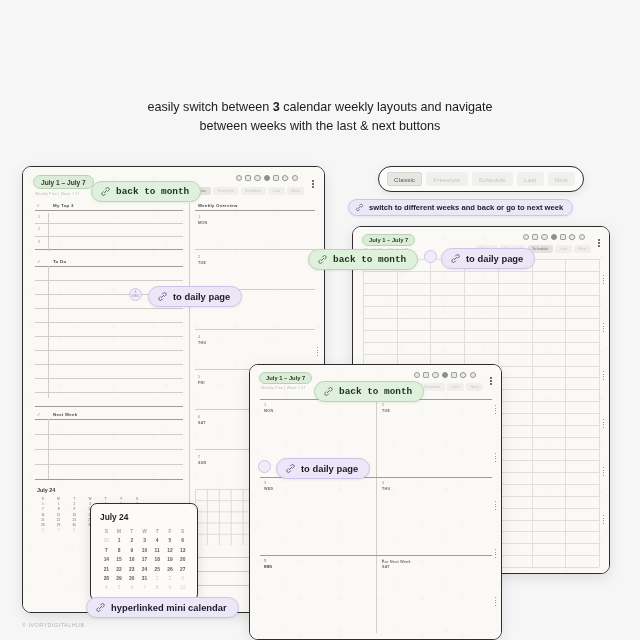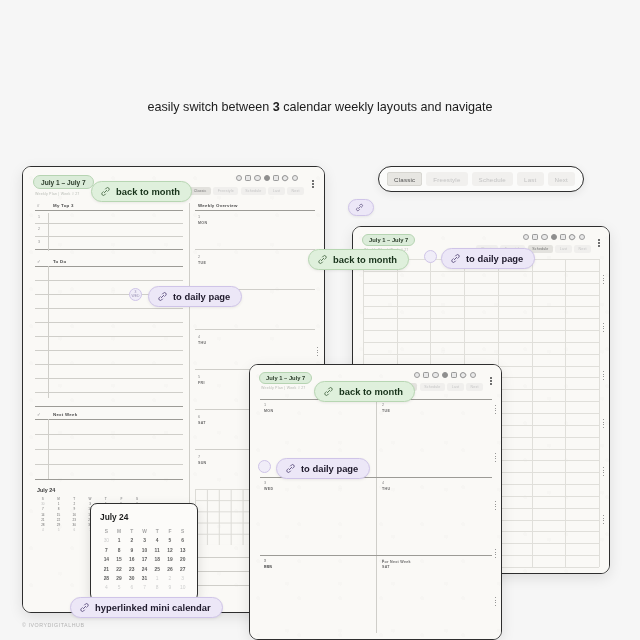--- a/index.html
+++ b/index.html
@@ -78,21 +78,21 @@
   }
 
   
   .callout {
     position: absolute; display: flex; align-items: center; gap: 5px;
     border-radius: 20px; padding: 4px 11px 4px 8px;
     font-size: 9.4px; font-weight: 600; white-space: nowrap;
     box-shadow: 0 1px 3px rgba(0,0,0,.07);
     z-index: 40;
   }
-  .callout.green { background: #dff0dc; border: 1px solid #b7d6b2; color: #17321a; }
+  .callout.green { background: #dff0dc; border: 1px solid #b7d6b2; color: #17321a; font-family: Liberation Mono, monospace; }
   .callout.purple { background: #ece7f7; border: 1px solid #cfc4e8; color: #1f1a2c; }
   .callout.small { font-size: 7.6px; padding: 3px 9px 3px 6px; }
   .lnk { flex: 0 0 auto; width: 11px; height: 11px; }
   .lnk svg { display: block; width: 11px; height: 11px; }
 
   .node {
     position: absolute; width: 13px; height: 13px; border-radius: 50%;
     background: #f0edf8; border: 1px solid #cfc4e8; z-index: 39;
     display: flex; align-items: center; justify-content: center;
     font-size: 3.4px; color: #9a92b4; flex-direction: column; line-height: 1.05;
@@ -167,20 +167,21 @@
     font-size: 5.3px; color: #b3b3b3; letter-spacing: .55px;
   }
 </style>
 </head>
 <body>
 
 <div id="stage">
 
   <div class="hero-sub">
     <span>easily switch between </span><b>3</b><span> calendar weekly layouts and navigate</span><br>
+    <span>between weeks with the last &amp; next buttons</span>
   </div>
 
   <div class="page" id="pg-classic" style="left:22px; top:166px; width:303px; height:447px;">
     <div class="paper"></div>
 
     <div class="icon-row" style="right:26px; top:8px;">
       <span class="tb-ico"></span>
       <span class="tb-ico sq"></span>
       <span class="tb-ico"></span>
       <span class="tb-ico fill"></span>
@@ -790,20 +791,21 @@
   </div>
 
   <div class="callout purple small" style="left:348px; top:199px;">
     <span class="lnk" style="width:9px;height:9px;">
       <svg viewBox="0 0 24 24" style="width:9px;height:9px;" fill="none" stroke="#5b4e7d" stroke-width="2" stroke-linecap="round">
         <path d="M9.5 14.5 14.5 9.5"></path>
           <path d="M12 6.5l2-2a3.5 3.5 0 0 1 5 5l-2 2"></path>
         <path d="M12 17.5l-2 2a3.5 3.5 0 0 1-5-5l2-2"></path>
       </svg>
     </span>
+    <span>switch to different weeks and back or go to next week</span>
   </div>
 
   <div class="callout green" style="left:308px; top:249px;">
     <span class="lnk">
       <svg viewBox="0 0 24 24" fill="none" stroke="#4a6b48" stroke-width="2" stroke-linecap="round">
         <path d="M9.5 14.5 14.5 9.5"></path>
           <path d="M12 6.5l2-2a3.5 3.5 0 0 1 5 5l-2 2"></path>
         <path d="M12 17.5l-2 2a3.5 3.5 0 0 1-5-5l2-2"></path>
       </svg>
     </span>
@@ -838,21 +840,21 @@
     <span class="lnk">
       <svg viewBox="0 0 24 24" fill="none" stroke="#5b4e7d" stroke-width="2" stroke-linecap="round">
         <path d="M9.5 14.5 14.5 9.5"></path>
           <path d="M12 6.5l2-2a3.5 3.5 0 0 1 5 5l-2 2"></path>
         <path d="M12 17.5l-2 2a3.5 3.5 0 0 1-5-5l2-2"></path>
       </svg>
     </span>
     <span>to daily page</span>
   </div>
 
-  <div class="callout purple" style="left:70px; top:597px;">
+  <div class="callout purple" style="left:86px; top:597px;">
     <span class="lnk">
       <svg viewBox="0 0 24 24" fill="none" stroke="#5b4e7d" stroke-width="2" stroke-linecap="round">
         <path d="M9.5 14.5 14.5 9.5"></path>
           <path d="M12 6.5l2-2a3.5 3.5 0 0 1 5 5l-2 2"></path>
         <path d="M12 17.5l-2 2a3.5 3.5 0 0 1-5-5l2-2"></path>
       </svg>
     </span>
     <span>hyperlinked mini calendar</span>
   </div>
 

